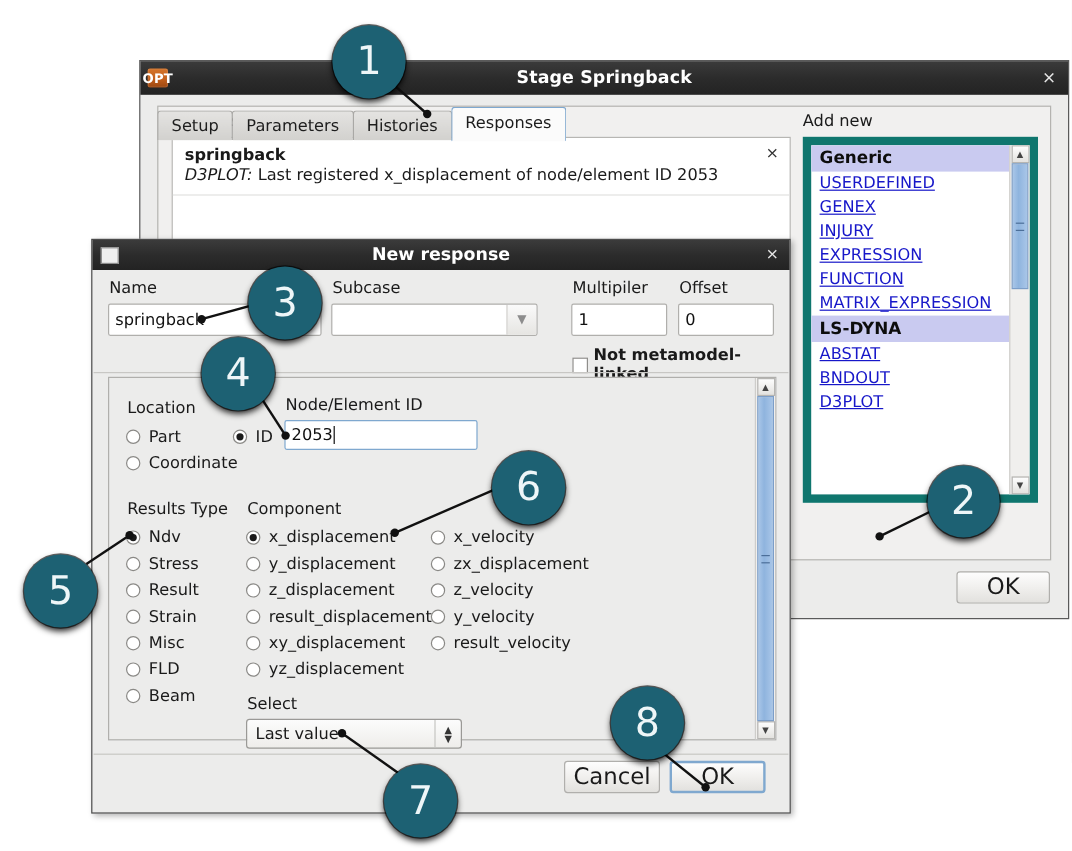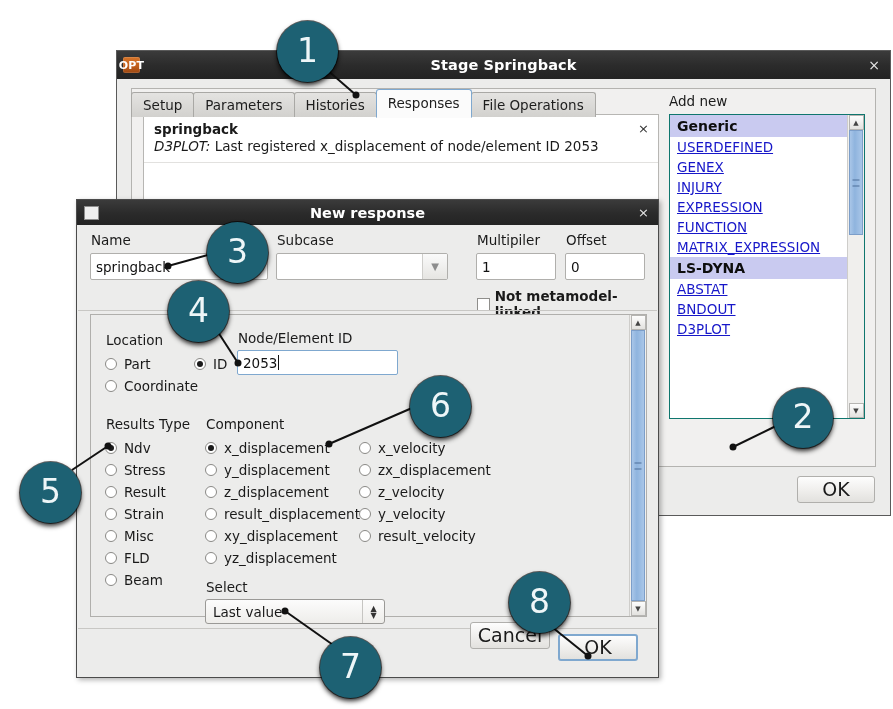--- a/index.html
+++ b/index.html
@@ -134,21 +134,21 @@
   .resp-x {
     position: absolute; right: 9px; top: 6px;
     color: #333; font-size: 13px; cursor: default;
   }
 
   .addnew-list {
     position: absolute;
     left: 537px; top: 25px;
     width: 196px; height: 305px;
     background: #ffffff;
-    border: 1px solid #0f766e;
+    border: 7px solid #0f766e;
     box-sizing: border-box;
     overflow: hidden;
     display: flex;
   }
   .addnew-inner { flex: 1 1 auto; padding-top: 0; }
   .group-head {
     background: #c9caf0;
     font-weight: bold;
     font-size: 14px;
     padding: 3px 7px 3px 7px;
@@ -387,21 +387,20 @@
       <div class="app-icon">OPT</div>
       <div class="titlebar-text">Stage Springback</div>
       <div class="title-close">×</div>
     </div>
 
     <div class="tabstrip">
       <div class="tab">Setup</div>
       <div class="tab">Parameters</div>
       <div class="tab">Histories</div>
       <div class="tab active">Responses</div>
-      <div class="tab">File Operations</div>
     </div>
 
     <div class="tab-panel">
 
       <div class="panel-label" style="left:11px; top:4px;">Response definitions</div>
 
       <div class="resp-list">
         <div class="resp-item">
           <div class="resp-title">springback</div>
           <div class="resp-desc"><i>D3PLOT:</i> <span>Last registered x_displacement of node/element ID 2053</span></div>
@@ -593,21 +592,21 @@
           <div class="sa-thumb">
               <span class="thumb-grip" style="position:absolute;left:50%;top:50%;transform:translate(-50%,-50%);width:7px;height:5px;border-top:1px solid #4c6f99;border-bottom:1px solid #4c6f99;"></span>
             </div>
         </div>
         <div class="arrow" style="width:15px;height:15px;background:linear-gradient(to bottom,#fdfdfd,#e3e2df);border:1px solid #b6b5b2;box-sizing:border-box;display:flex;align-items:center;justify-content:center;font-size:7px;color:#444;">▼</div>
       </div>
     </div>
 
     <div class="dlg-sep" style="top:428px;"></div>
 
-    <div class="btn" style="position:absolute; left:393px; top:422px; width:80px; height:27px; line-height:24px;">Cancel</div>
+    <div class="btn" style="position:absolute; left:393px; top:434px; width:80px; height:27px; line-height:24px;">Cancel</div>
     <div class="btn focus" style="position:absolute; left:481px; top:434px; width:80px; height:27px; line-height:22px;">OK</div>
   </div>
 
   <svg class="leader" style="left:0; top:0;" width="893" height="709">
 
     <line x1="318" y1="62" x2="356" y2="95" stroke="#111" stroke-width="2"></line>
     <circle cx="356" cy="95" r="3.5" fill="#111"></circle>
 
     <line x1="778" y1="425" x2="733" y2="447" stroke="#111" stroke-width="2"></line>
     <circle cx="733" cy="447" r="3.5" fill="#111"></circle>

